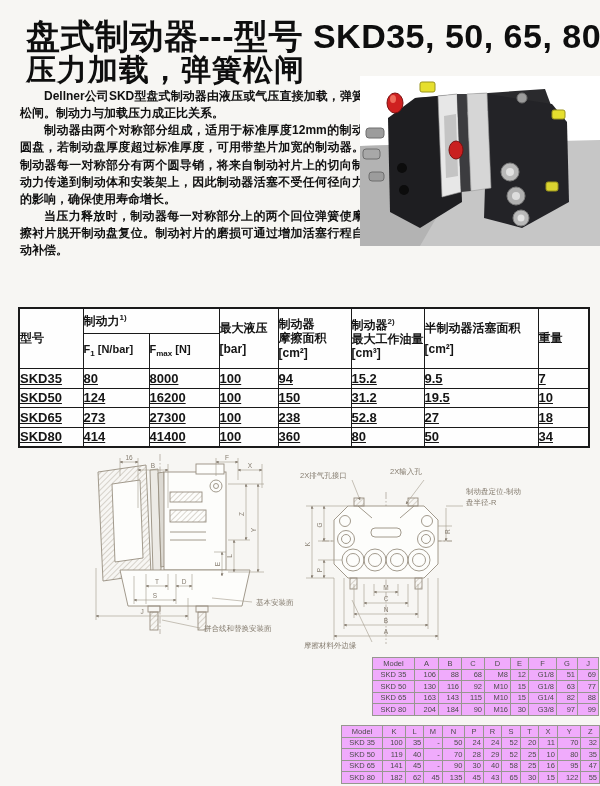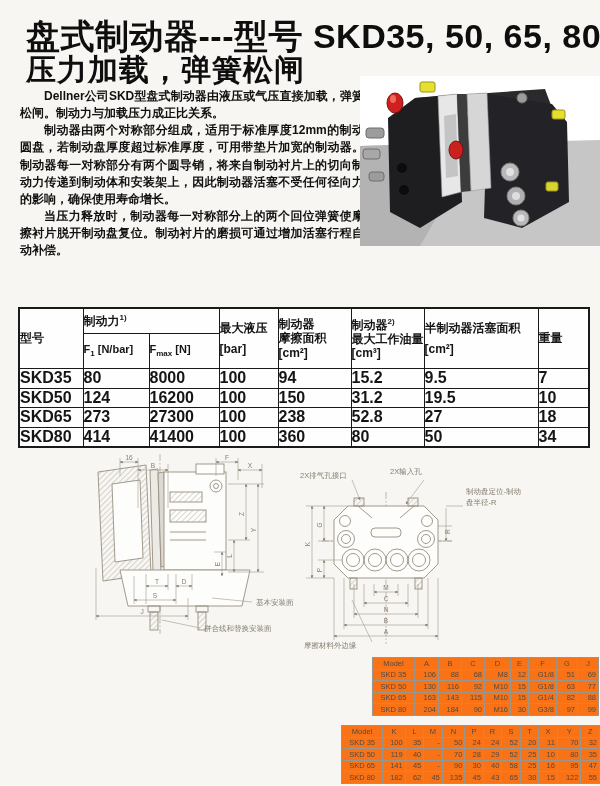--- a/index.html
+++ b/index.html
@@ -16,34 +16,34 @@
 
   
   .photo{position:absolute;left:360px;top:76px;width:240px;height:170px;}
 
   
   table.spec{position:absolute;left:18px;top:307px;border-collapse:collapse;background:#fefefe;
     border:2px solid #1a1a1a;color:#151515;table-layout:fixed;}
   table.spec th,table.spec td{border:1px solid #1a1a1a;text-align:left;padding:0;}
   table.spec th{font-size:12px;font-weight:700;line-height:1.18;}
   table.spec .sub th{font-size:11px;font-weight:600;}
-  table.spec td{font-size:16px;font-weight:600;height:18.5px;}
+  table.spec td{font-size:13px;font-weight:600;height:18.5px;text-decoration:underline;}
   table.spec td.rowhead{font-weight:700;}
   .hgap{display:block;height:7px;}
   sup.note{font-size:8px;vertical-align:super;}
   sub.sm{font-size:8px;}
 
   
   .drawing{position:absolute;left:0;top:448px;}
   .drawing text{font-family:"Liberation Sans",sans-serif;fill:#857c6f;}
   .dimtxt{font-size:6.5px;}
   .cntxt{font-size:7.5px;}
 
   
-  table.dim{border-collapse:collapse;background:#f97316;color:#4c4c4c;table-layout:fixed;}
+  table.dim{border-collapse:collapse;background:#f0abfc;color:#4c4c4c;table-layout:fixed;}
   table.dim th,table.dim td{border:1px solid #979790;font-size:7.5px;font-weight:400;
     padding:0 2px;text-align:right;height:10.5px;line-height:1;}
   table.dim th{text-align:center;}
   table.dim td.rowhead{text-align:center;white-space:nowrap;}
   #dimTable1{position:absolute;left:372px;top:657px;width:226px;}
   #dimTable2{position:absolute;left:341px;top:725px;width:259px;}
 </style>
 </head>
 <body>
 

